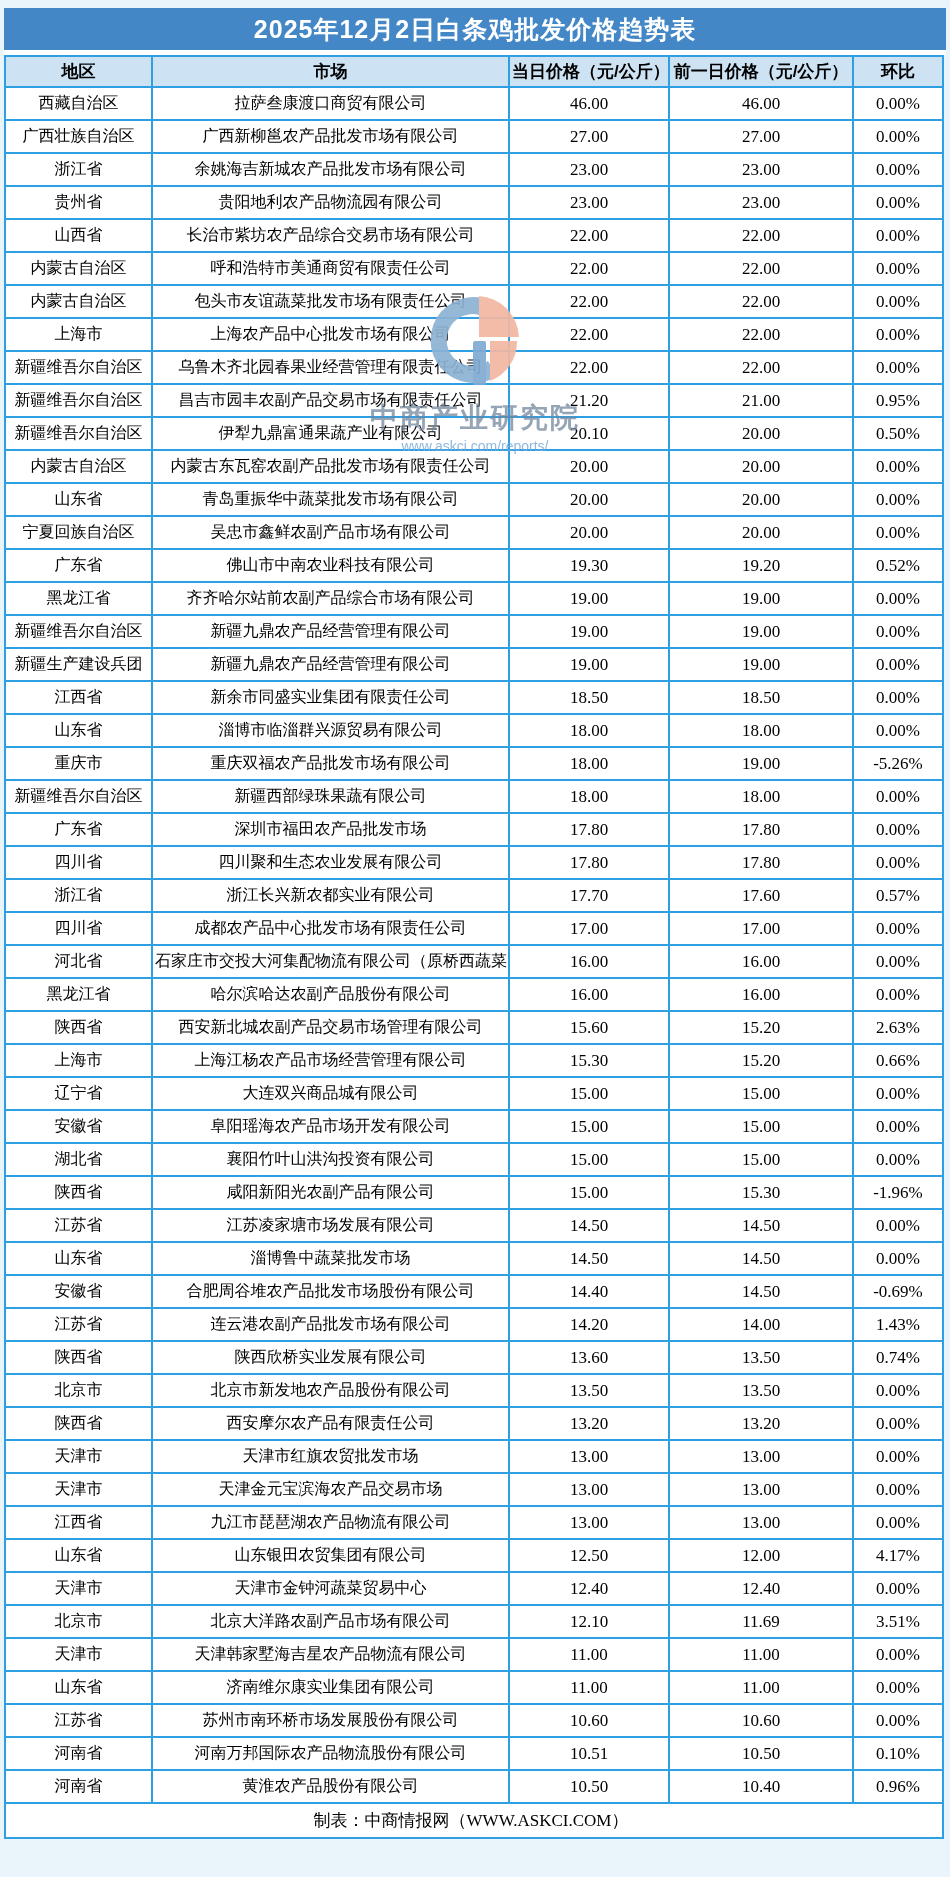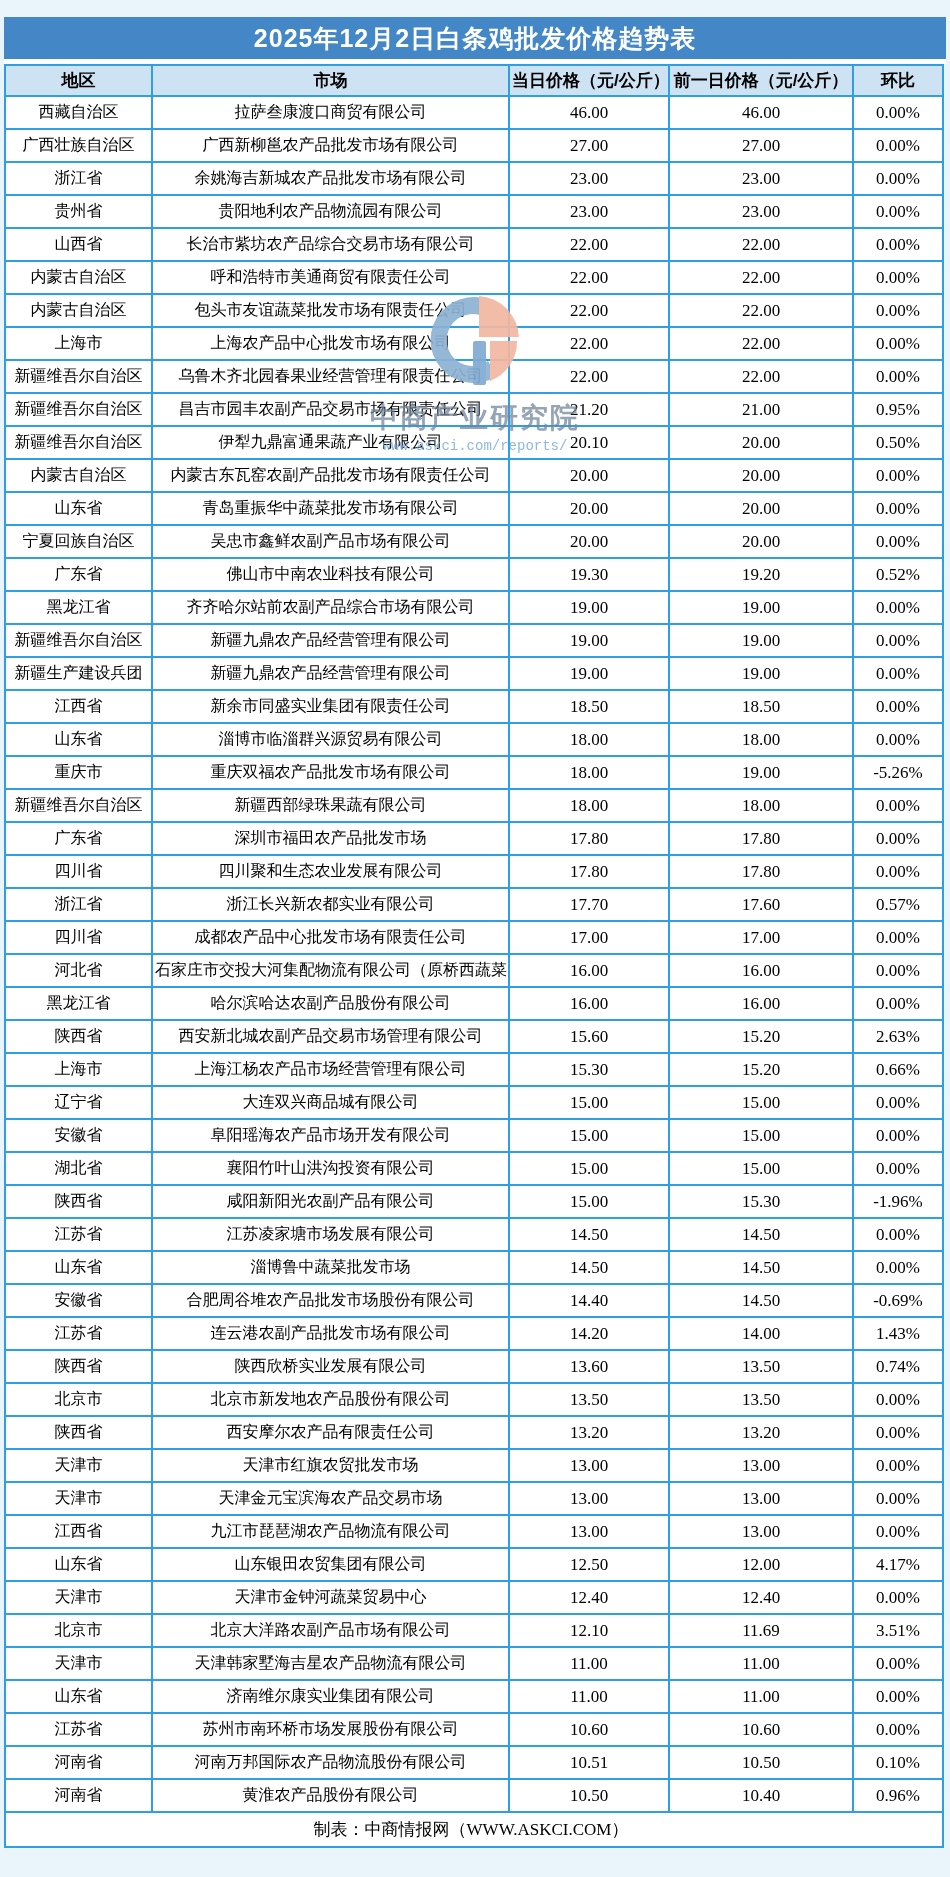--- a/index.html
+++ b/index.html
@@ -6,21 +6,21 @@
   body{
     width:950px;height:1877px;
     background:#ffffff;
     font-family:"Liberation Sans","DejaVu Sans",sans-serif;
   }
   .page{
     position:relative;
     width:950px;height:1877px;
     background:#e9f4fb;
     box-sizing:border-box;
-    padding-top:17px;
+    padding-top:8px;
     overflow:hidden;
   }
   .title-bar{
     margin:0 4px;
     height:42px;
     background:#4487c7;
     color:#ffffff;
     font-size:25px;
     font-weight:bold;
     letter-spacing:1px;
@@ -75,21 +75,20 @@
     margin-top:12px;
     font-size:28px;
     letter-spacing:2px;
     color:rgba(112,132,156,0.80);
     font-weight:bold;
   }
   .wm-url{
     margin-top:1px;
     font-size:14px;
     color:rgba(120,170,215,0.90);
-    font-family:Liberation Mono, monospace;
   }
 </style>
 </head>
 <body>
 
 <div class="page">
 
   <div class="title-bar">
     <span>2025年12月2日白条鸡批发价格趋势表</span>
   </div>

